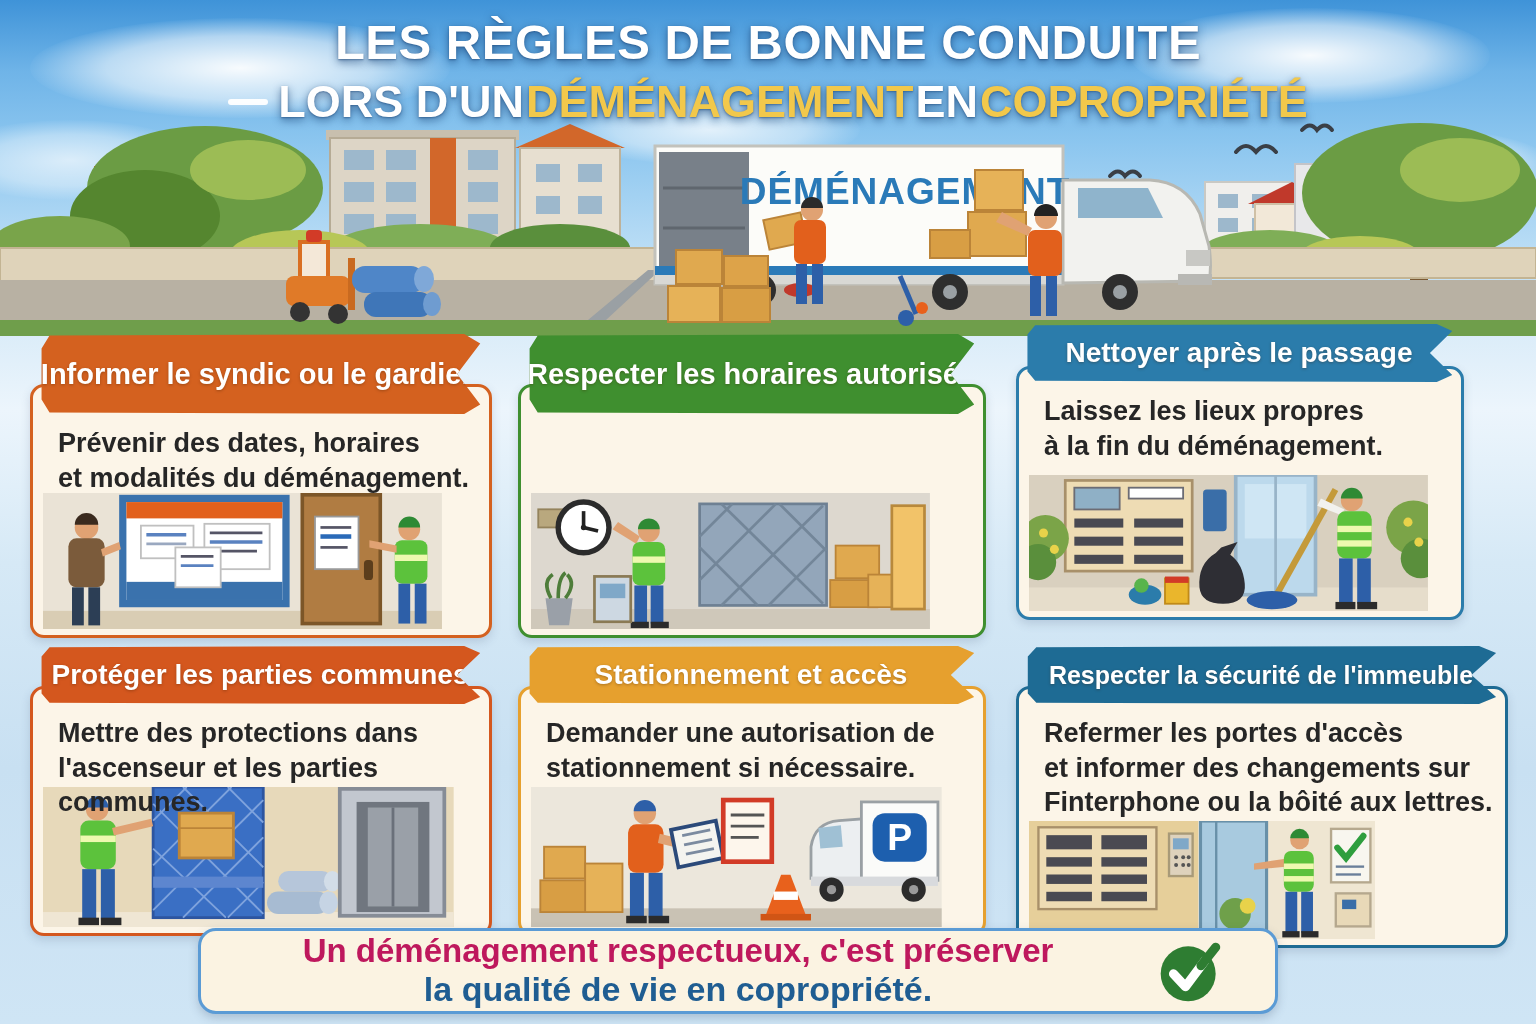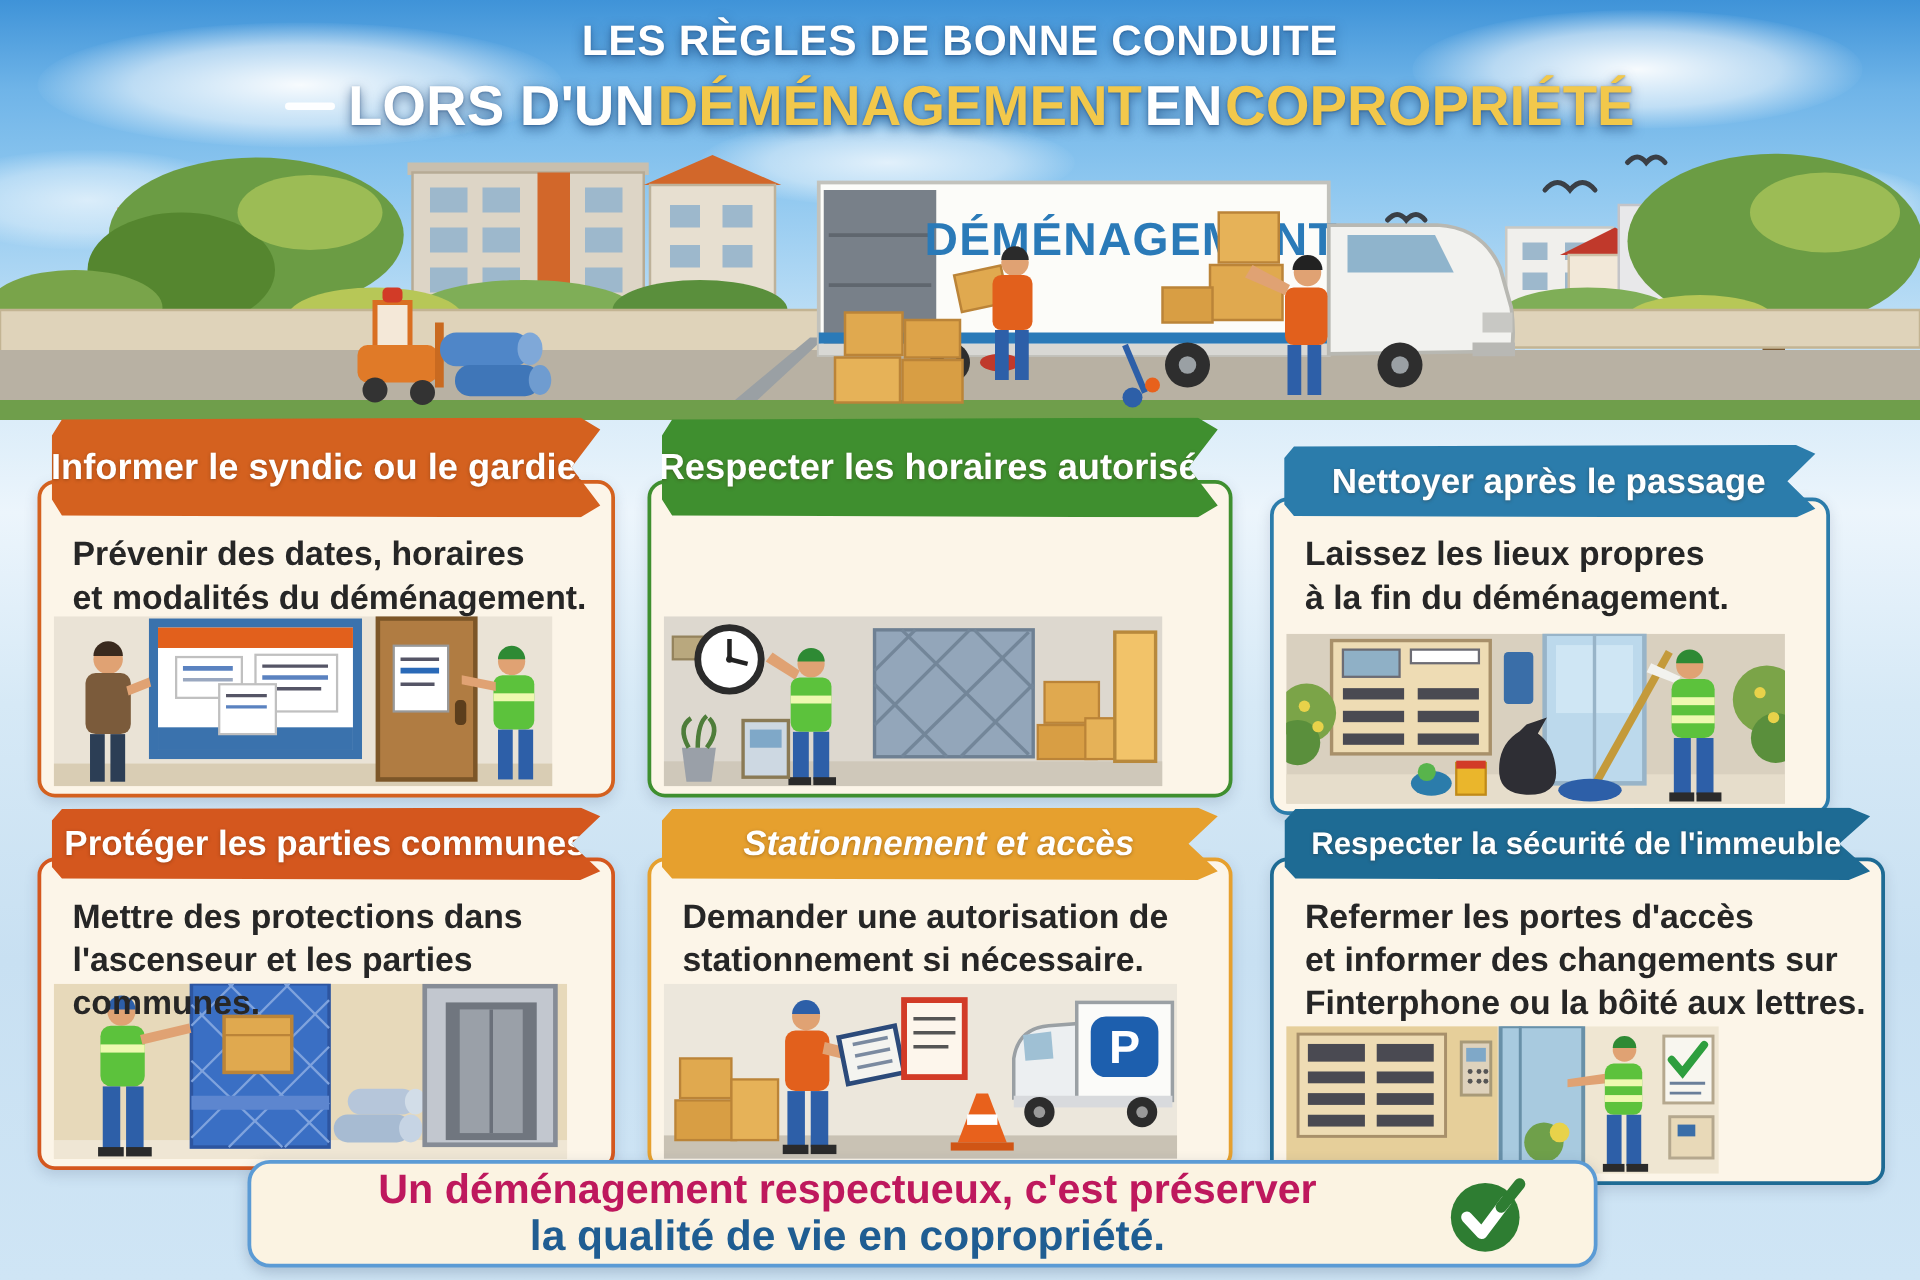--- a/index.html
+++ b/index.html
@@ -11,21 +11,21 @@
   .cloud{position:absolute;border-radius:50%;
     background:radial-gradient(ellipse at center,rgba(255,255,255,.95) 0%,rgba(255,255,255,.55) 45%,rgba(255,255,255,0) 72%);}
   .c1{left:30px;top:18px;width:420px;height:100px;}
   .c2{left:1130px;top:8px;width:360px;height:95px;}
   .c3{left:560px;top:95px;width:300px;height:70px;opacity:.8;}
   .c4{left:1320px;top:130px;width:230px;height:70px;opacity:.85;}
   .c5{left:-60px;top:120px;width:260px;height:80px;opacity:.7;}
 
   
   .hdr{position:absolute;left:0;top:14px;width:100%;text-align:center;z-index:5;}
-  .t1{margin:0;color:#fff;font-size:34px;font-weight:bold;letter-spacing:.5px;
+  .t1{margin:0;color:#fff;font-size:49px;font-weight:bold;letter-spacing:.5px;
       text-shadow:0 3px 9px rgba(20,60,110,.65),0 1px 2px rgba(20,60,110,.5);}
   .t2{margin-top:6px;display:flex;justify-content:center;align-items:center;gap:2px;
       font-size:45px;font-weight:bold;color:#fff;
       text-shadow:0 3px 9px rgba(20,60,110,.65),0 1px 2px rgba(20,60,110,.5);}
   .t2 .hl{color:#f2c84b;}
   .dash{display:inline-block;width:40px;height:6px;border-radius:3px;background:#fff;opacity:.95;margin-right:8px;}
 
   
   .scene{position:absolute;left:0;top:118px;width:1536px;height:218px;z-index:1;}
 
@@ -45,21 +45,21 @@
   .card6 .ribbon{font-size:25px;}
   .card-body{position:relative;z-index:2;margin:12px 14px 0 28px;font-size:27px;font-weight:bold;
       color:#262626;line-height:1.28;white-space:pre-line;}
   .card-art{position:absolute;left:13px;right:13px;z-index:1;}
   .row1 .card-art{bottom:9px;height:136px;}
   .row2 .card-art{bottom:9px;height:140px;}
   .card6 .card-art{height:118px;}
 
   .card1{left:30px;top:334px;width:462px;height:304px;}
   .card2{left:518px;top:334px;width:468px;height:304px;}
-  .card3{left:1016px;top:348px;width:448px;height:304px;}
+  .card3{left:1016px;top:316px;width:448px;height:304px;}
   .card4{left:30px;top:646px;width:462px;height:290px;}
   .card5{left:518px;top:646px;width:468px;height:290px;}
   .card6{left:1016px;top:646px;width:492px;height:302px;}
 
   
   .footer-bar{position:absolute;left:198px;top:928px;width:1074px;height:80px;z-index:6;
       background:#fbf3e2;border:3px solid #5b9bd5;border-radius:18px;
       display:flex;align-items:center;justify-content:center;box-shadow:0 4px 10px rgba(60,80,110,.25);}
   .footer-text{text-align:center;line-height:1.1;padding-right:120px;}
   .f1{font-size:33px;font-weight:bold;color:#233750;}
@@ -441,21 +441,21 @@
         <rect x="42" y="88" width="15" height="54" fill="#2d5fa8"></rect>
         <rect x="62" y="88" width="15" height="54" fill="#2d5fa8"></rect>
         <rect x="38" y="140" width="22" height="8" fill="#2b2b2b"></rect>
           <rect x="62" y="140" width="22" height="8" fill="#2b2b2b"></rect>
       </g>
     </svg>
   </section>
 
   <section class="card card5 row2">
     <div class="card-bg" style="border-color: rgb(230, 160, 46);"></div>
-    <div class="ribbon rib-short" style="background-color: rgb(230, 160, 46); font-style: italic;">
+    <div class="ribbon rib-short" style="background-color: rgb(230, 160, 46);">
       <span>Stationnement et accès</span>
     </div>
     <p class="card-body">Demander une autorisation de
 stationnement si nécessaire.</p>
     <svg class="card-art" viewBox="0 0 440 150" preserveAspectRatio="none">
       <rect x="0" y="0" width="440" height="150" fill="#ece7dc"></rect>
       <rect x="0" y="130" width="440" height="20" fill="#c9c2b4"></rect>
       <g>
         <rect x="14" y="64" width="44" height="34" fill="#e0a94f" stroke="#bb8438" stroke-width="2"></rect>
         <rect x="10" y="100" width="52" height="34" fill="#d89e44" stroke="#bb8438" stroke-width="2"></rect>

